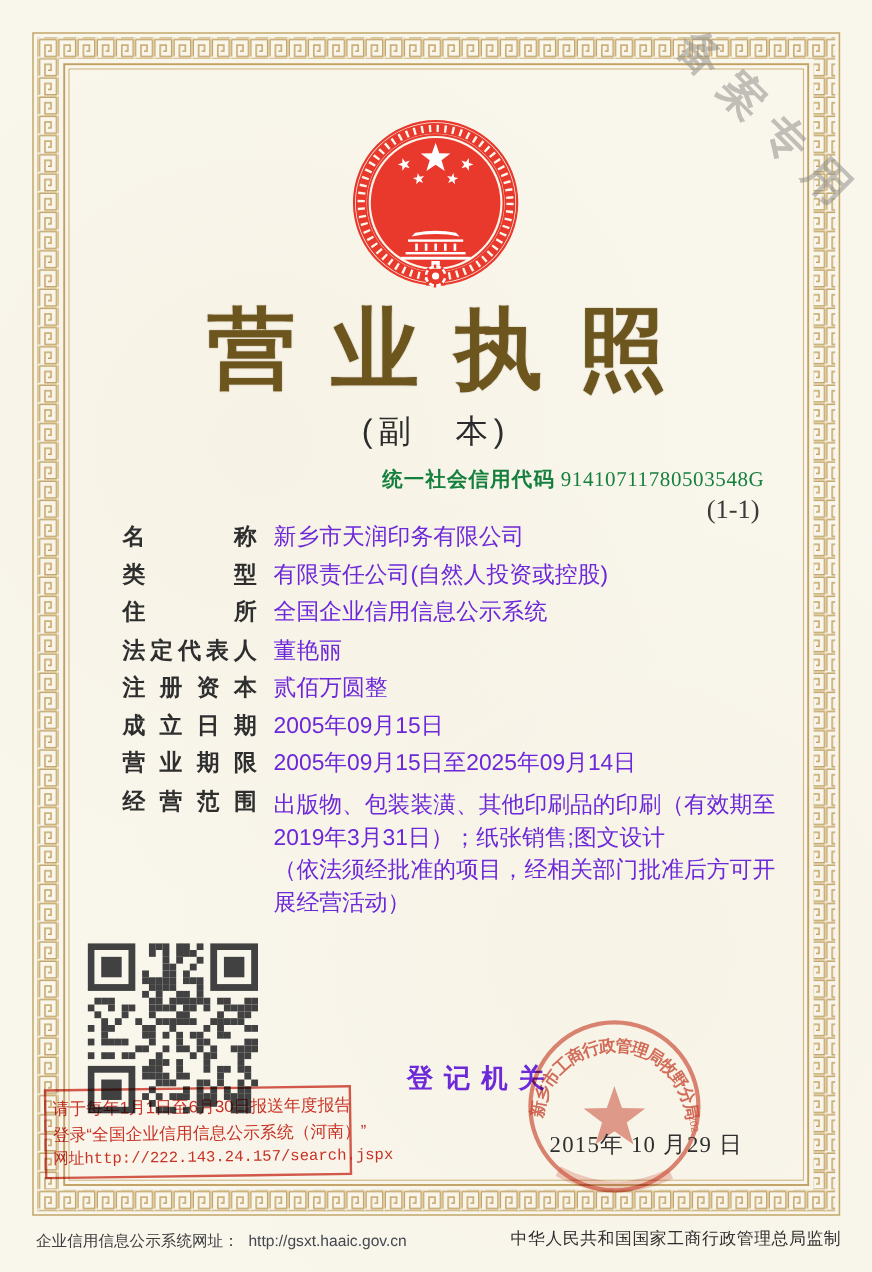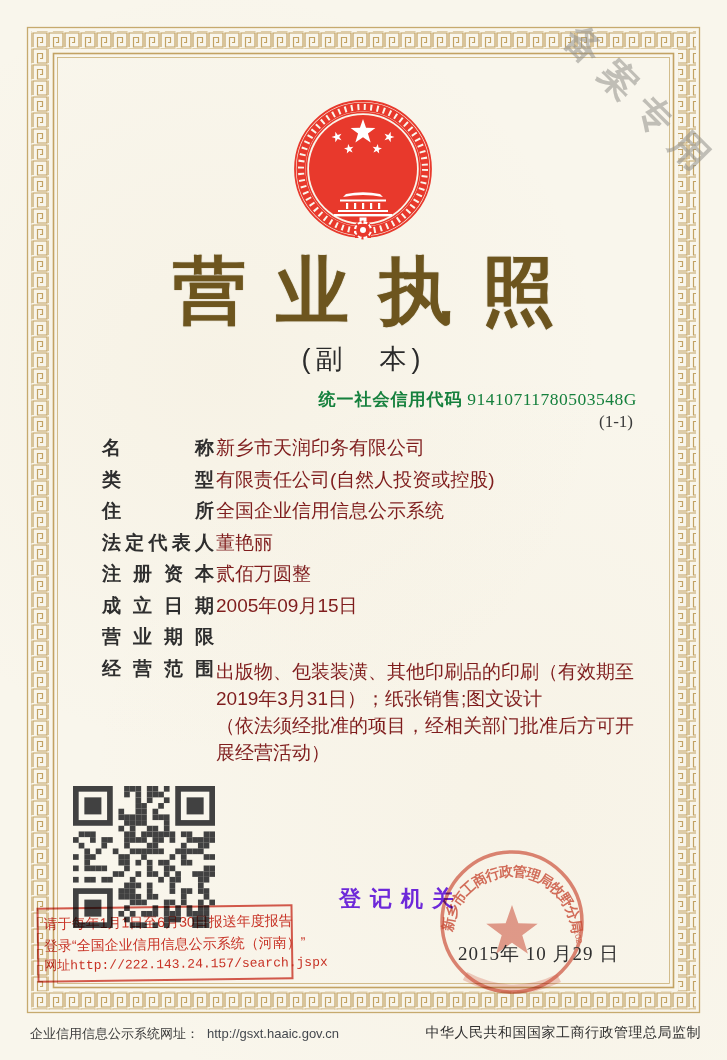--- a/index.html
+++ b/index.html
@@ -38,29 +38,29 @@
     font-size:27px;color:#2b2b2b;letter-spacing:5px;
   }
   .credit-line{
     position:absolute;right:90px;top:388px;font-size:17px;color:#15803d;
     white-space:nowrap;
   }
   .credit-line .lbl{font-weight:bold;letter-spacing:1px;}
   .credit-line .code{font-family:"Liberation Serif", serif;font-size:17.5px;letter-spacing:0.5px;}
   .page-index{
     position:absolute;right:94px;top:412px;
-    font-family:"Liberation Serif", serif;font-size:17px;color:#3a3a3a;
+    font-family:"Liberation Serif", serif;font-size:22px;color:#3a3a3a;
   }
   .fields{position:absolute;left:102px;top:437px;width:548px;}
   .frow{display:flex;align-items:flex-start;margin-bottom:10.5px;font-size:19px;line-height:21px;}
   .f-label{
     flex:0 0 112px;font-weight:bold;color:#2e2e2e;
     text-align:justify;text-align-last:justify;
   }
-  .f-value{margin-left:2px;color:#7f1d1d;}
+  .f-value{margin-left:14px;color:#6d28d9;}
   .frow.scope .f-value{line-height:27px;width:420px;white-space:pre-line;}
   .qr{position:absolute;left:73px;top:786px;}
   .annual-stamp{
     position:absolute;left:37px;top:906px;width:256px;
     border:2px solid rgba(205,50,36,0.8);
     padding:3px 5px;box-sizing:border-box;
     transform:rotate(-0.8deg);
     color:#cd3428;font-size:14px;line-height:1.58;white-space:nowrap;
     mix-blend-mode:multiply;background:rgba(255,250,245,0.12);
   }
@@ -165,20 +165,21 @@
     <div class="frow">
       <span class="f-label">注册资本</span>
       <span class="f-value">贰佰万圆整</span>
     </div>
     <div class="frow">
       <span class="f-label">成立日期</span>
       <span class="f-value">2005年09月15日</span>
     </div>
     <div class="frow">
       <span class="f-label">营业期限</span>
+      <span class="f-value">2005年09月15日至2025年09月14日</span>
     </div>
     <div class="frow scope">
       <span class="f-label">经营范围</span>
       <span class="f-value">出版物、包装装潢、其他印刷品的印刷（有效期至2019年3月31日）；纸张销售;图文设计
 （依法须经批准的项目，经相关部门批准后方可开展经营活动）</span>
     </div>
   </div>
 
   <svg class="qr" width="142" height="142">
       <rect x="51.12" y="0" width="5.68" height="5.68" fill="#414141"></rect>

